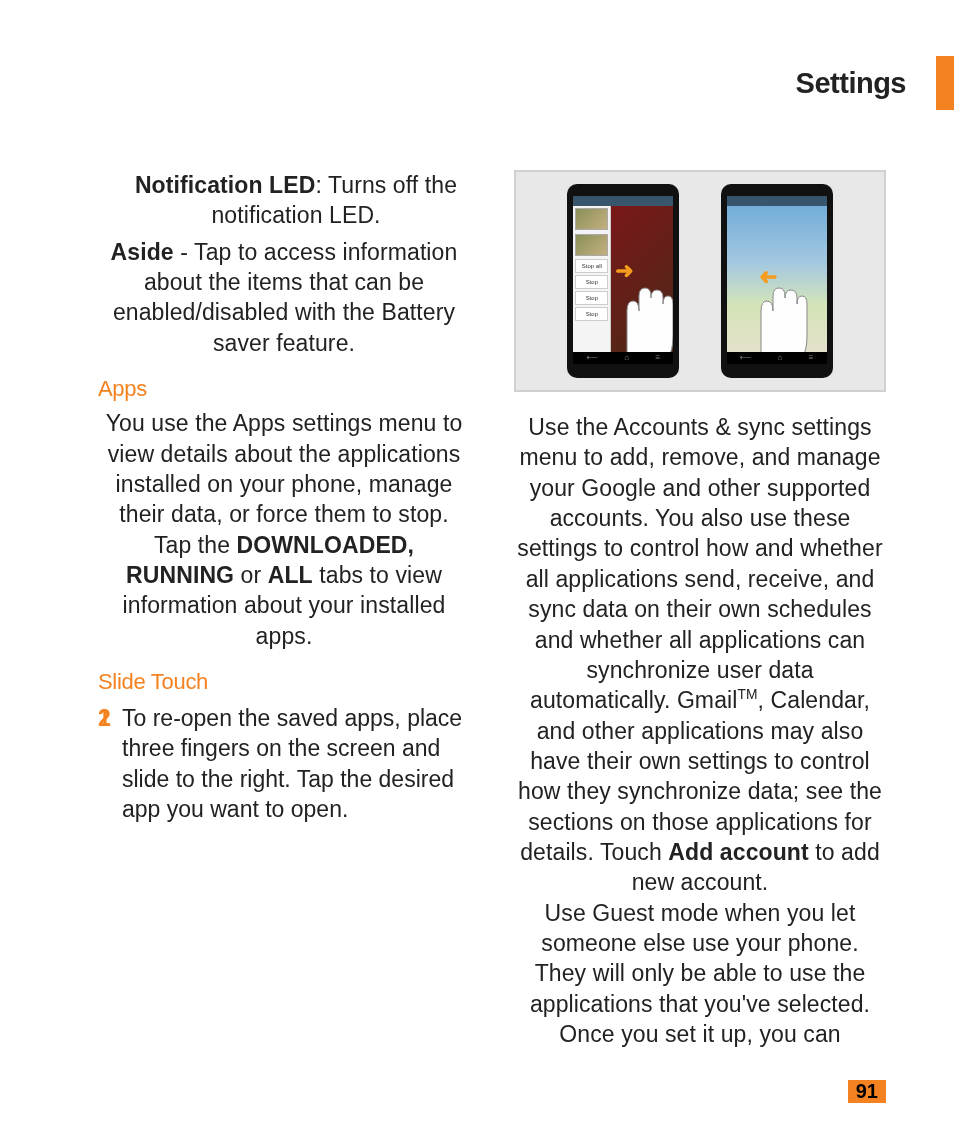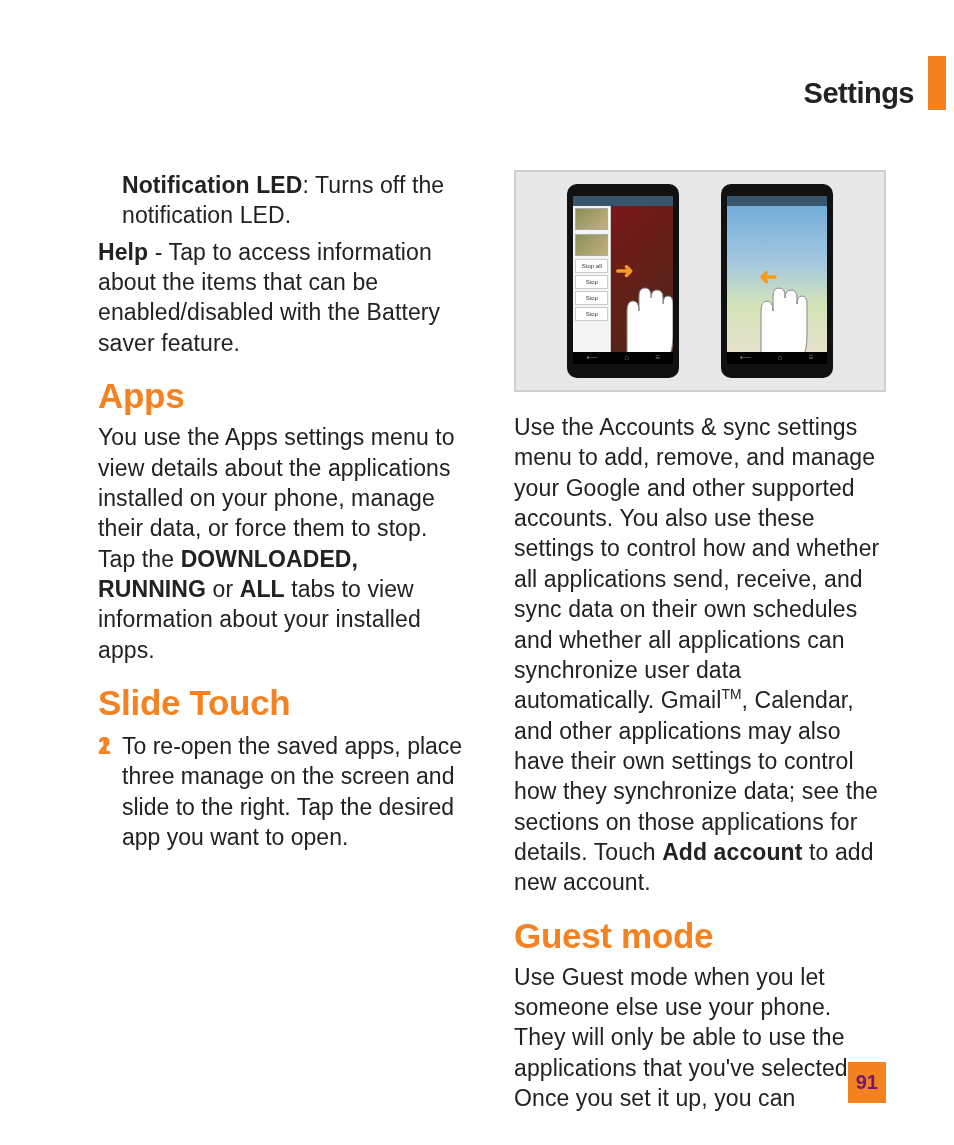--- a/index.html
+++ b/index.html
@@ -8,23 +8,24 @@
     font-stretch: condensed;
     width: 954px;
     height: 1145px;
     background: #fff;
     position: relative;
     color: #222;
   }
   .header {
     position: absolute;
     top: 56px;
-    right: 8px;
+    right: 0;
     display: flex;
-    align-items: flex-end;
+    align-items: center;
+    gap: 16px;
   }
   .header .title {
     font-family: "Arial Narrow", "Helvetica Neue", Arial, sans-serif;
     font-size: 29px;
     font-weight: 700;
     margin-right: 14px;
     letter-spacing: -0.5px;
   }
   .header .orange-bar {
     width: 18px;
@@ -41,26 +42,27 @@
   }
   .col {
     flex: 1;
     font-family: "Arial Narrow", "Helvetica Neue", Arial, sans-serif;
   }
   .col p {
     font-size: 23px;
     line-height: 1.32;
     font-weight: 300;
     letter-spacing: 0.1px;
+    text-align: center;
   }
   .col p.indent { margin-left: 24px; }
   h2.section {
     font-family: "Arial Narrow", "Helvetica Neue", Arial, sans-serif;
-    font-size: 35px;
-    font-weight: 700;
+    font-size: 22px;
+    font-weight: 400;
     color: #f58220;
     margin-top: 18px;
     margin-bottom: 6px;
     letter-spacing: -0.3px;
   }
   h2.section.first { margin-top: 0; }
   .bold { font-weight: 700; }
   ol.steps { list-style: none; margin-top: 8px; }
   ol.steps li {
     font-size: 23px;
@@ -138,57 +140,57 @@
   .phone1 .arrow { color:#f59b20; left:42px; top:62px; }
   .phone1 .hand { right:-4px; }
   .phone2 .hand { left:14px; }
   .phone2 .arrow { color:#f59b20; left:32px; top:68px; }
   .hand svg { width:100%; height:100%; }
   .page-num {
     position: absolute;
     bottom: 42px;
     right: 68px;
     background: #f58220;
-    color: #701a75;
+    color: #000000;
     font-family: "Arial Narrow", Arial, sans-serif;
     font-size: 20px;
     font-weight: 700;
-    padding: 9px 8px;
+    padding: 0 8px;
     min-width: 34px;
     text-align: center;
   }
   sup { font-size: 0.6em; }
 </style>
 </head>
 <body>
 
 <div class="header">
   <div class="title">Settings</div>
   <div class="orange-bar"></div>
 </div>
 
 <div class="content">
 
   <div class="col">
     <p class="indent">
       <span class="bold">Notification LED</span><span>: Turns off the notification LED.</span>
     </p>
     <p style="margin-top:6px">
-      <span class="bold">Help</span><span> - Tap to access information about the items that can be enabled/disabled with the Battery saver feature.</span>
+      <span class="bold">Aside</span><span> - Tap to access information about the items that can be enabled/disabled with the Battery saver feature.</span>
     </p>
 
     <h2 class="section">Apps</h2>
     <p>
       <span>You use the Apps settings menu to view details about the applications installed on your phone, manage their data, or force them to stop. Tap the </span><span class="bold">DOWNLOADED, RUNNING</span><span> or </span><span class="bold">ALL</span><span> tabs to view information about your installed apps.</span>
     </p>
 
     <h2 class="section">Slide Touch</h2>
     <ol class="steps">
       <li><span class="num">1</span></li>
-      <li><span class="num">2</span><span>To re-open the saved apps, place three manage on the screen and slide to the right. Tap the desired app you want to open.</span></li>
+      <li><span class="num">2</span><span>To re-open the saved apps, place three fingers on the screen and slide to the right. Tap the desired app you want to open.</span></li>
     </ol>
   </div>
 
   <div class="col">
     <div class="figure">
 
       <div class="phone phone1">
         <div class="screen">
           <div class="statusbar"></div>
           <div class="sidebar">
@@ -229,18 +231,17 @@
               <span>≡</span>
             </div>
         </div>
       </div>
     </div>
 
     <p>
       <span>Use the Accounts &amp; sync settings menu to add, remove, and manage your Google and other supported accounts. You also use these settings to control how and whether all applications send, receive, and sync data on their own schedules and whether all applications can synchronize user data automatically. Gmail</span><sup>TM</sup><span>, Calendar, and other applications may also have their own settings to control how they synchronize data; see the sections on those applications for details. Touch </span><span class="bold">Add account</span><span> to add new account.</span>
     </p>
 
-    <h2 class="section">Guest mode</h2>
     <p>Use Guest mode when you let someone else use your phone. They will only be able to use the applications that you've selected. Once you set it up, you can</p>
   </div>
 </div>
 
 <div class="page-num">91</div>
 
 </body></html>

